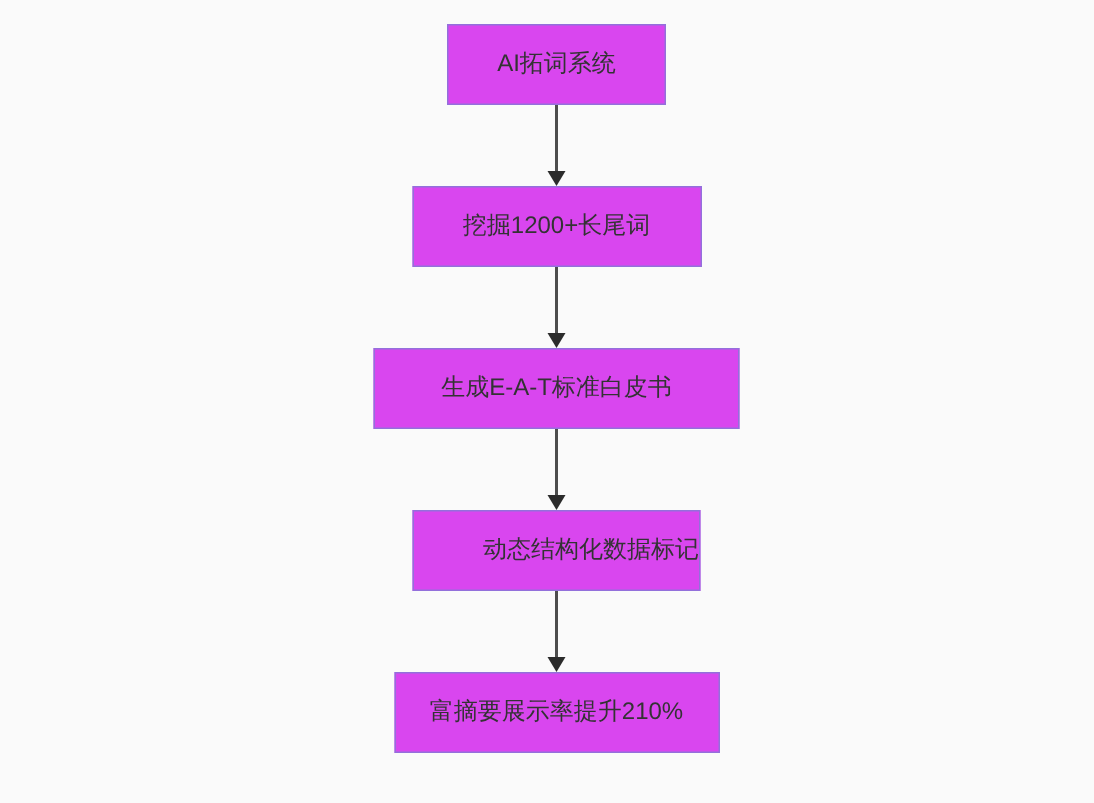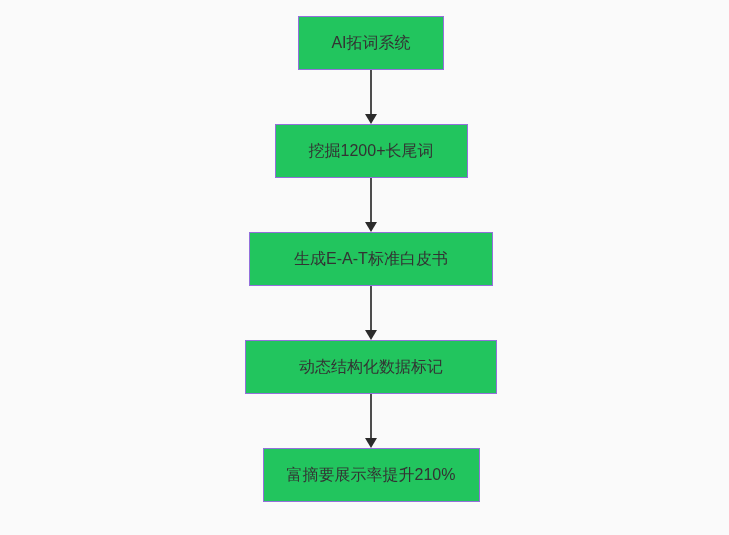--- a/index.html
+++ b/index.html
@@ -19,34 +19,34 @@
     left: 371px;
     top: 16px;
     transform: translateX(-50%);
     display: flex;
     flex-direction: column;
     align-items: center;
   }
   .flow-node {
     box-sizing: border-box;
     height: 54px;
-    background: #22c55e;
+    background: #d946ef;
     border: 1.5px solid #9370db;
     display: flex;
     align-items: center;
     justify-content: center;
     color: #333333;
     font-size: 16px;
     line-height: 1;
     white-space: nowrap;
   }
   .node-1 { width: 146px; }
   .node-2 { width: 193px; }
   .node-3 { width: 244px; }
-  .node-4 { width: 252px; }
+  .node-4 { width: 192px; justify-content: flex-end; }
   .node-5 { width: 217px; }
   .flow-arrow {
     height: 54px;
     display: flex;
     flex-direction: column;
     align-items: center;
   }
   .arrow-line {
     flex: 1 1 auto;
     width: 2px;

